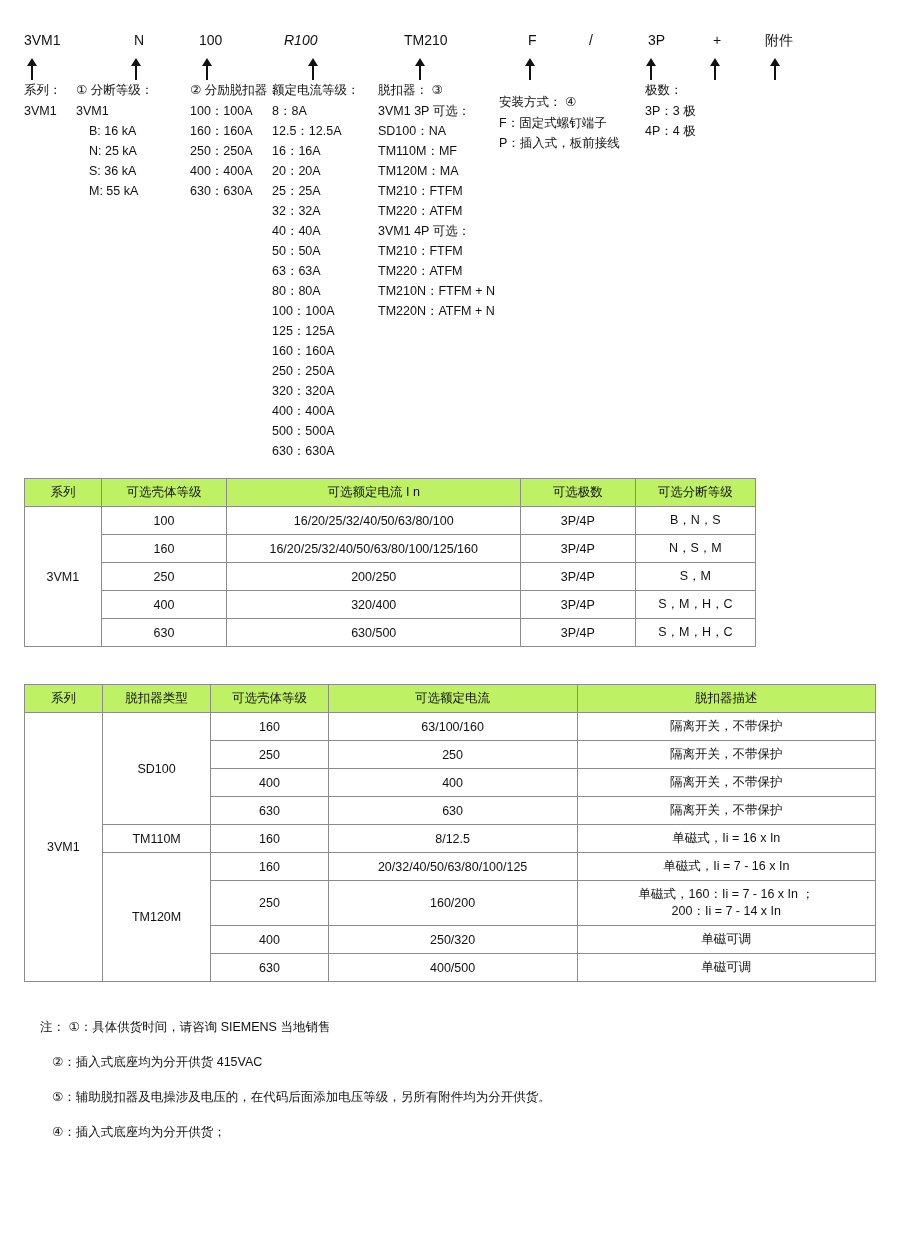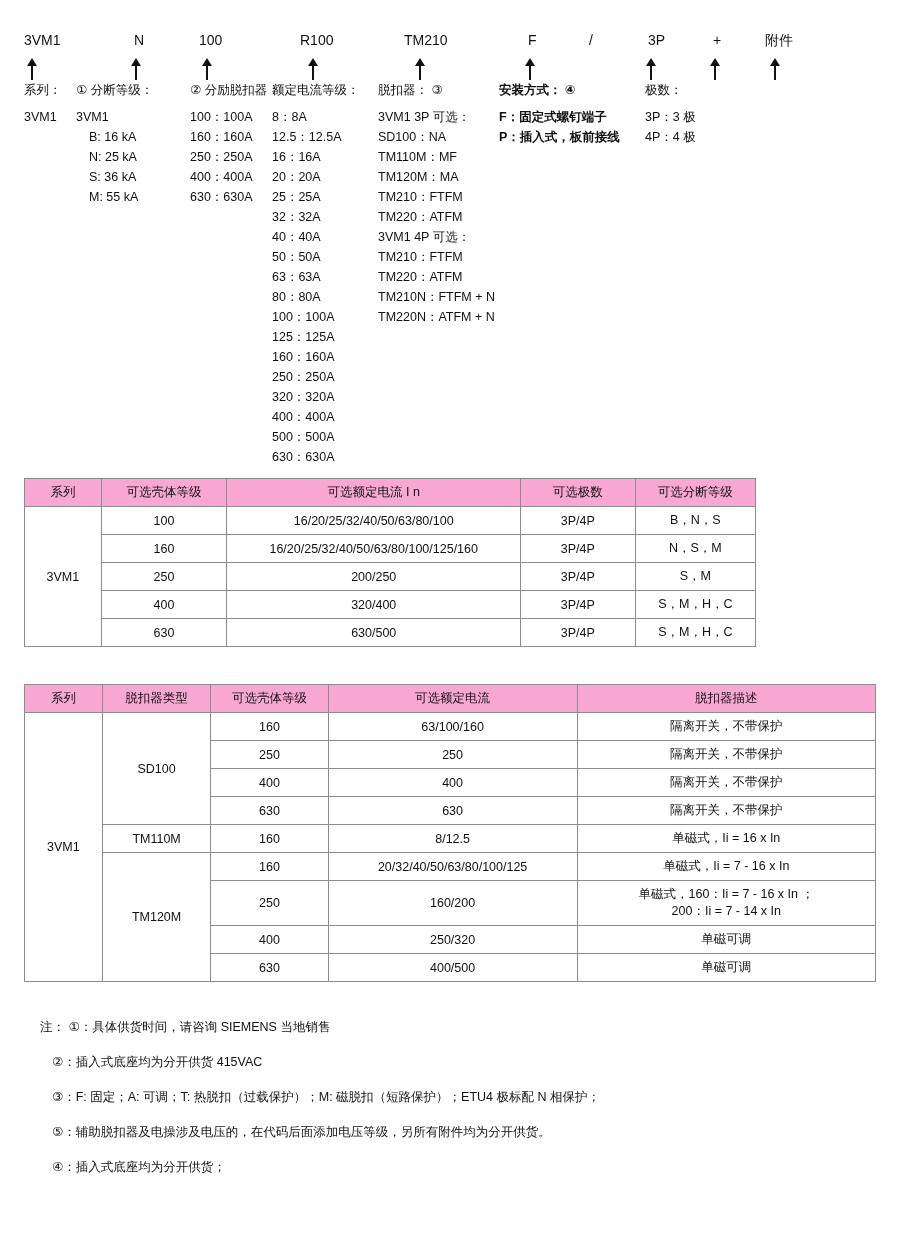--- a/index.html
+++ b/index.html
@@ -77,21 +77,21 @@
     height: 380px;
   }
   .legend-col {
     position: absolute;
     font-size: 12.5px;
     line-height: 20px;
     white-space: nowrap;
   }
   .legend-col .head {
     color: #111;
-    margin-bottom: 7px;
+    margin-bottom: 1px;
   }
   .legend-col .item {
     color: #111;
   }
   .legend-col .indent {
     padding-left: 13px;
   }
 
   
   table.grid {
@@ -101,21 +101,21 @@
   }
   table.grid td, table.grid th {
     border: 1px solid #8c8c8c;
     text-align: center;
     vertical-align: middle;
     padding: 5px 4px;
     font-weight: normal;
     color: #111;
   }
   table.grid thead td {
-    background: #f9a8d4;
+    background: #bef264;
     font-weight: normal;
   }
   #table1 {
     top: 478px;
     left: 24px;
     width: 732px;
   }
   #table2 {
     top: 684px;
     left: 24px;
@@ -146,21 +146,21 @@
 </style>
 </head>
 <body>
 
 <div class="page">
 
   <div class="code-row" id="code-row">
       <div class="code-seg" style="left: 24px;">3VM1</div>
       <div class="code-seg" style="left: 134px;">N</div>
       <div class="code-seg" style="left: 199px;">100</div>
-      <div class="code-seg" style="left: 300px;">R100</div>
+      <div class="code-seg" style="left: 284px; font-style: italic;">R100</div>
       <div class="code-seg" style="left: 404px;">TM210</div>
       <div class="code-seg" style="left: 528px;">F</div>
       <div class="code-seg" style="left: 589px;">/</div>
       <div class="code-seg" style="left: 648px; text-align: center;">3P</div>
       <div class="code-seg" style="left: 713px;">+</div>
       <div class="code-seg" style="left: 765px;">附件</div>
     </div>
 
   <div class="arrows" id="arrow-row">
       <div class="arrow" style="left: 26px;">
@@ -250,21 +250,21 @@
         <div class="item">TM110M：MF</div>
         <div class="item">TM120M：MA</div>
         <div class="item">TM210：FTFM</div>
         <div class="item">TM220：ATFM</div>
         <div class="item">3VM1 4P 可选：</div>
         <div class="item">TM210：FTFM</div>
         <div class="item">TM220：ATFM</div>
         <div class="item">TM210N：FTFM + N</div>
         <div class="item">TM220N：ATFM + N</div>
       </div>
-      <div class="legend-col" style="left: 499px; top: 0px; font-weight: bold;">
+      <div class="legend-col" style="left: 499px; top: 12px;">
         <div class="head">安装方式：  ④</div>
         <div class="item">F：固定式螺钉端子</div>
         <div class="item">P：插入式，板前接线</div>
       </div>
       <div class="legend-col" style="left: 645px; top: 0px;">
         <div class="head">极数：</div>
         <div class="item">3P：3 极</div>
         <div class="item">4P：4 极</div>
       </div>
     </div>
@@ -376,18 +376,17 @@
           <td>630</td>
           <td>400/500</td>
           <td>单磁可调</td>
         </tr>
       </tbody>
   </table>
 
   <div class="notes" id="notes">
       <div class="note first">注：  ①：具体供货时间，请咨询 SIEMENS 当地销售</div>
       <div class="note rest">②：插入式底座均为分开供货 415VAC</div>
-      <div class="note rest">③：F: 固定；A: 可调；T: 热脱扣（过载保护）；M: 磁脱扣（短路保护）；ETU4 极标配 N 相保护；</div>
       <div class="note rest">⑤：辅助脱扣器及电操涉及电压的，在代码后面添加电压等级，另所有附件均为分开供货。</div>
       <div class="note rest">④：插入式底座均为分开供货；</div>
     </div>
 
 </div>
 
 </body></html>

